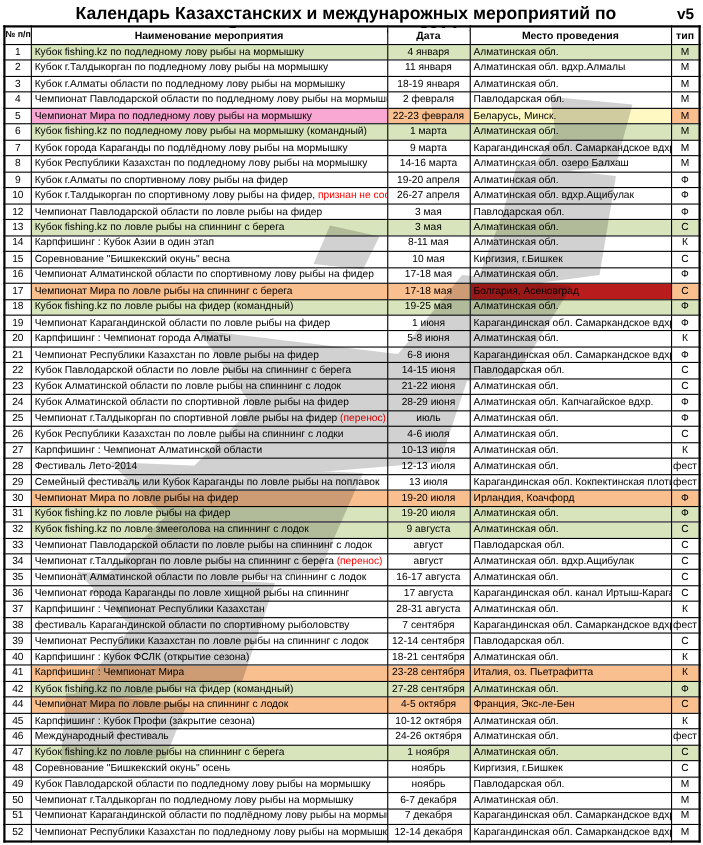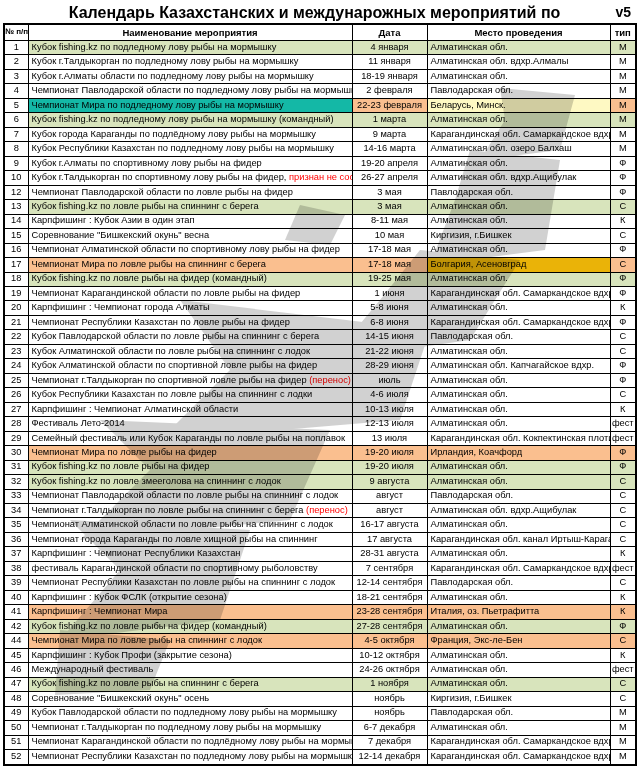--- a/index.html
+++ b/index.html
@@ -83,21 +83,21 @@
         </tr>
         <tr>
           <td class="num">4</td>
           <td class="name">Чемпионат Павлодарской области по подледному лову рыбы на мормышку</td>
           <td class="date">2 февраля</td>
           <td class="place">Павлодарская обл.</td>
           <td class="type">М</td>
         </tr>
         <tr>
           <td class="num">5</td>
-          <td class="name" style="background: #14b8a6;">Чемпионат Мира по подледному лову рыбы на мормышку</td>
+          <td class="name" style="background: #f9a8d4;">Чемпионат Мира по подледному лову рыбы на мормышку</td>
           <td class="date" style="background: rgb(250, 191, 143);">22-23 февраля</td>
           <td class="place" style="background: #fef9c3;">Беларусь, Минск.</td>
           <td class="type" style="background: rgb(250, 191, 143);">М</td>
         </tr>
         <tr>
           <td class="num">6</td>
           <td class="name" style="background: rgb(216, 228, 188);">Кубок fishing.kz по подледному лову рыбы на мормышку (командный)</td>
           <td class="date" style="background: rgb(216, 228, 188);">1 марта</td>
           <td class="place" style="background: rgb(216, 228, 188);">Алматинская обл.</td>
           <td class="type" style="background: rgb(216, 228, 188);">М</td>
@@ -162,21 +162,21 @@
           <td class="num">16</td>
           <td class="name">Чемпионат  Алматинской области по спортивному  лову  рыбы на фидер</td>
           <td class="date">17-18 мая</td>
           <td class="place">Алматинская обл.</td>
           <td class="type">Ф</td>
         </tr>
         <tr>
           <td class="num">17</td>
           <td class="name" style="background: rgb(250, 191, 143);">Чемпионат Мира по ловле рыбы на спиннинг с берега</td>
           <td class="date" style="background: rgb(250, 191, 143);">17-18 мая</td>
-          <td class="place" style="background: #eab308;">Болгария, Асеновград</td>
+          <td class="place" style="background: #b91c1c;">Болгария, Асеновград</td>
           <td class="type" style="background: rgb(250, 191, 143);">С</td>
         </tr>
         <tr>
           <td class="num">18</td>
           <td class="name" style="background: rgb(216, 228, 188);">Кубок fishing.kz по ловле рыбы на фидер (командный)</td>
           <td class="date" style="background: rgb(216, 228, 188);">19-25 мая</td>
           <td class="place" style="background: rgb(216, 228, 188);">Алматинская обл.</td>
           <td class="type" style="background: rgb(216, 228, 188);">Ф</td>
         </tr>
         <tr>

